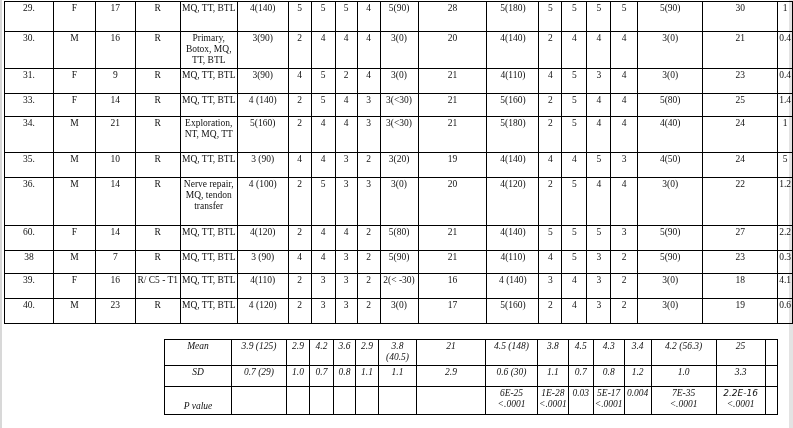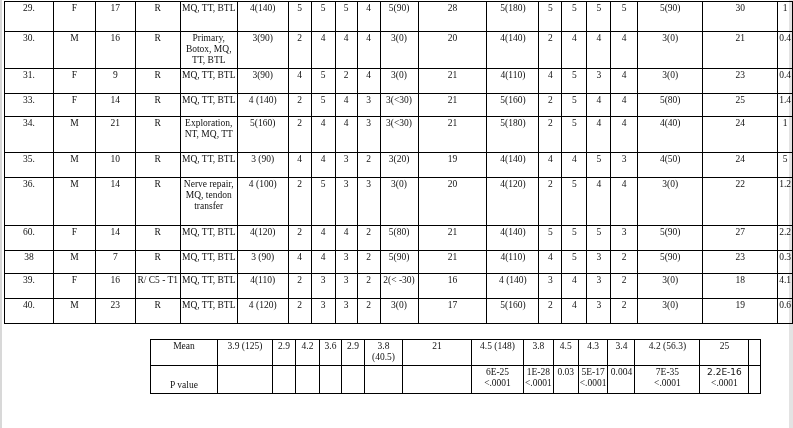--- a/index.html
+++ b/index.html
@@ -4,21 +4,21 @@
 <style>
   html, body { margin:0; padding:0; background:#ffffff; }
   body { width:793px; height:428px; position:relative; overflow:hidden;
          font-family:"Liberation Serif", "DejaVu Serif", serif; font-size:9.5px; color:#111; }
   .page-edge-left { position:absolute; left:0; top:0; width:2px; height:428px; background:#d8d8d8; }
   .page-edge-right { position:absolute; left:789px; top:0; width:4px; height:428px; background:#e3e3e3; }
   table { border-collapse:collapse; position:absolute; table-layout:fixed; }
   td { border:1px solid #000; text-align:center; vertical-align:top; padding:1px 1px 0 1px;
        line-height:11px; overflow:hidden; }
   #main-table { left:4px; top:1px; }
-  #summary-table { left:150px; top:339px; }
+  #summary-table { left:164px; top:339px;font-style:italic; }
   .pv-main { font-family:"DejaVu Sans", sans-serif; font-size:9px; }
   .pvalue-label { vertical-align:bottom; padding-bottom:2px; }
 </style>
 </head>
 <body>
 
 <div class="page-edge-left"></div>
 <div class="page-edge-right"></div>
 
 <table id="main-table">
@@ -320,20 +320,38 @@
       <td>21</td>
       <td>4.5 (148)</td>
       <td>3.8</td>
       <td>4.5</td>
       <td>4.3</td>
       <td>3.4</td>
       <td>4.2 (56.3)</td>
       <td>25</td>
       <td></td>
     </tr>
+    <tr style="height:21px">
+      <td>SD</td>
+      <td>0.7 (29)</td>
+      <td>1.0</td>
+      <td>0.7</td>
+      <td>0.8</td>
+      <td>1.1</td>
+      <td>1.1</td>
+      <td>2.9</td>
+      <td>0.6 (30)</td>
+      <td>1.1</td>
+      <td>0.7</td>
+      <td>0.8</td>
+      <td>1.2</td>
+      <td>1.0</td>
+      <td>3.3</td>
+      <td></td>
+    </tr>
     <tr style="height:28px">
       <td class="pvalue-label">P value</td>
       <td></td>
       <td></td>
       <td></td>
       <td></td>
       <td></td>
       <td></td>
       <td></td>
       <td>

